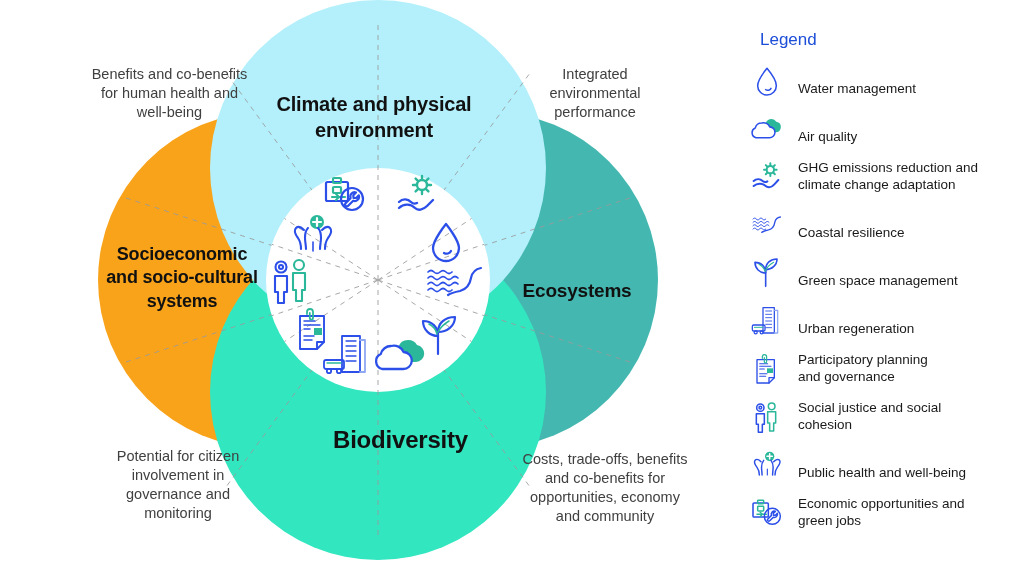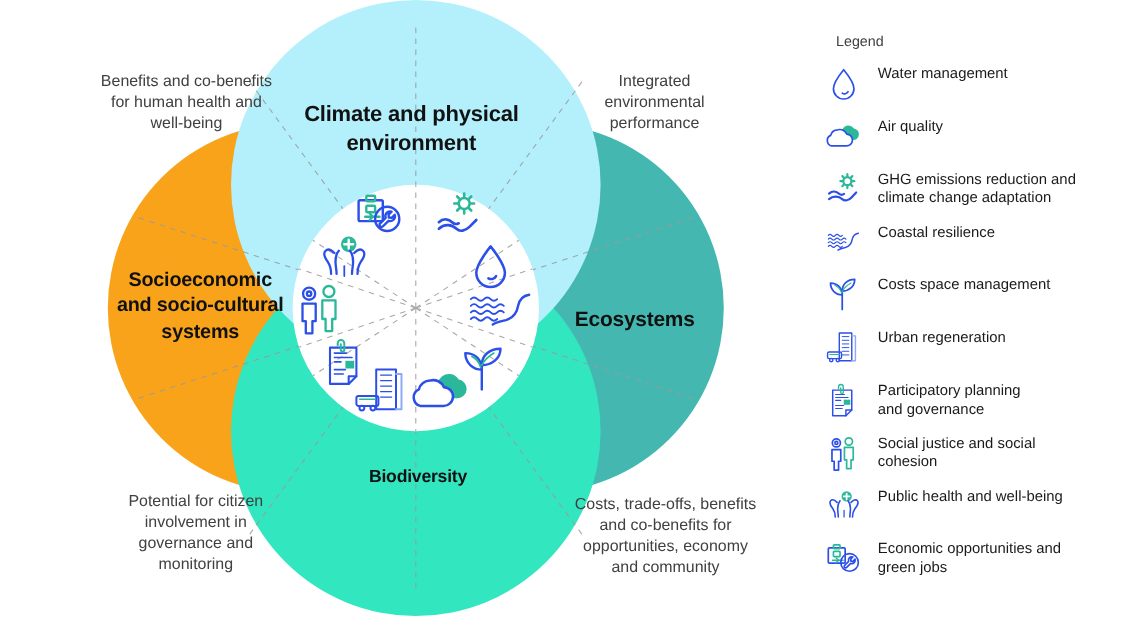--- a/index.html
+++ b/index.html
@@ -35,37 +35,37 @@
     position:absolute;
     color:#111111;
     font-weight:700;
     text-align:center;
     letter-spacing:-.2px;
     white-space:pre-line;
   }
   #title-climate{left:240px; top:92px;  width:268px; font-size:20px; line-height:1.28;}
   #title-socio{ left:86px;  top:243px; width:192px; font-size:18px; line-height:1.3;}
   #title-eco{   left:492px; top:279px; width:170px; font-size:19px; line-height:1.3;}
-  #title-bio{   left:292px; top:424px; width:176px; font-size:16px; line-height:1.3;}
+  #title-bio{   left:292px; top:424px; width:176px; font-size:24px; line-height:1.3;text-align:right;}
 
   
   .wheel-icon{position:absolute;width:48px;height:48px;}
   .wheel-icon svg{width:100%;height:100%;display:block;overflow:visible;}
 
   
   .legend{position:absolute;left:744px;top:30px;width:272px;}
   .legend-title{
-    color:#404040;
-    font-size:13px;
+    color:#1d4ed8;
+    font-size:17px;
     font-weight:400;
     margin:0 0 14px 16px;
   }
   .legend-row{
     display:flex;
-    align-items:flex-start;
+    align-items:flex-end;
     min-height:30px;
     margin-bottom:14px;
   }
   .legend-ico{
     flex:0 0 46px;
     width:46px;height:34px;
     display:flex;align-items:center;justify-content:center;
     margin-right:8px;
   }
   .legend-ico svg{width:32px;height:32px;display:block;overflow:visible;}
@@ -315,21 +315,21 @@
     <div class="legend-row">
       <span class="legend-ico">
         <svg viewBox="0 0 48 48" fill="none" stroke="#2B4FE8" stroke-width="2.4" stroke-linecap="round" stroke-linejoin="round">
           <path d="M22 44V19"></path>
           <path d="M22 24C13 24 6 17.5 6 8c9.5 0 16 6.5 16 16z"></path>
           <path d="M22 19c0-9.5 7-16 17-16 0 9.5-8 16-17 16z"></path>
           <path d="M12 11c4.5 2.5 8 6.5 9.5 11" stroke="#2BB89A" stroke-width="1.6"></path>
           <path d="M34 8c-5.5 3-10 7.5-12 12" stroke="#2BB89A" stroke-width="1.6"></path>
         </svg>
       </span>
-      <span class="legend-label">Costs space management</span>
+      <span class="legend-label">Green space management</span>
     </div>
 
     <div class="legend-row">
       <span class="legend-ico">
         <svg viewBox="0 0 48 48" fill="none" stroke="#2B4FE8" stroke-width="1.9" stroke-linecap="round" stroke-linejoin="round">
           <rect x="18" y="4" width="17" height="38"></rect>
           <path d="M22 9h9M22 14h9M22 19h9M22 24h9M22 29h9M22 34h9" stroke-width="1.3"></path>
           <path d="M35 8h5v34h-5" stroke="#90A9F2"></path>
           <rect x="2" y="30" width="19" height="9" rx="2"></rect>
           <path d="M5 33.5h13" stroke="#2BB89A" stroke-width="1.5"></path>

